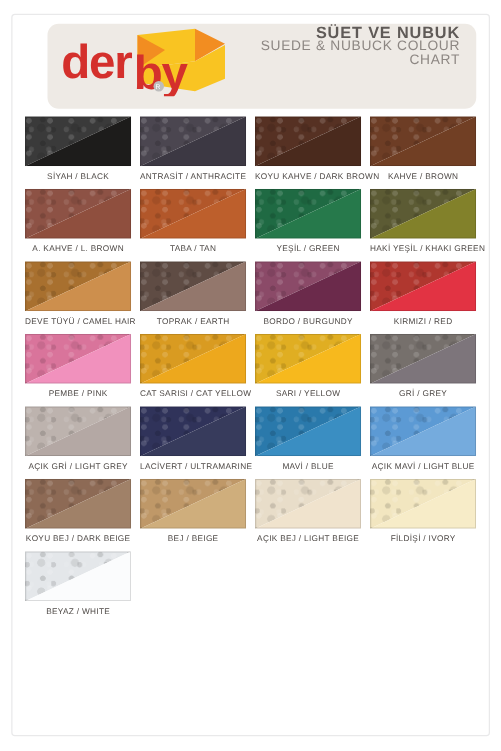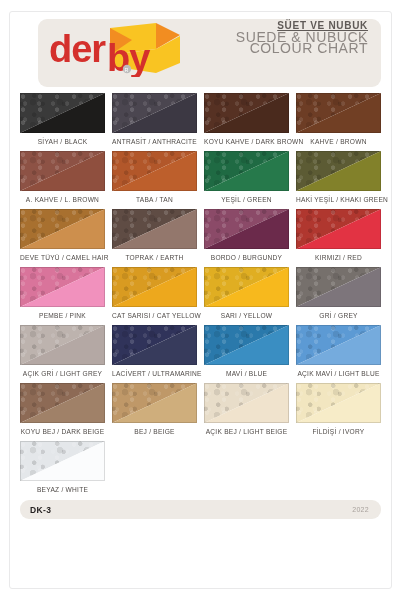--- a/index.html
+++ b/index.html
@@ -52,39 +52,38 @@
   }
 
   .logo svg { display: block; width: 142px; height: 58px; }
 
   .header-titles {
     text-align: right;
     padding-right: 2px;
   }
 
   .title-top {
-    font-size: 10px;
+    font-size: 13px;
     font-weight: bold;
     color: #5f5a57;
     letter-spacing: 0.7px;
     line-height: 13px;
-    text-decoration: underline;
   }
 
   .title-main {
     font-size: 17px;
     font-weight: bold;
     color: #4a4542;
     letter-spacing: 0.1px;
     line-height: 20px;
     margin: 1px 0 1px 0;
   }
 
   .title-sub {
-    font-size: 14px;
+    font-size: 11px;
     color: #8d8783;
     letter-spacing: 0.55px;
     line-height: 11px;
   }
 
   
   .grid {
     padding: 0 5px;
   }
 
@@ -420,19 +419,15 @@
             <div class="swatch">
               <div class="tri-a" style="background:#e4e7ea"></div>
               <div class="tri-b" style="background:#fbfcfd"></div>
               <div class="edge"></div>
             </div>
             <div class="label">BEYAZ / WHITE</div>
           </div>
         </div>
       </div>
 
-    <div class="footer">
-      <div class="footer-code">DK-3</div>
-      <div class="footer-year">2022</div>
-    </div>
 
   </div>
 </div>
 
 </body></html>

